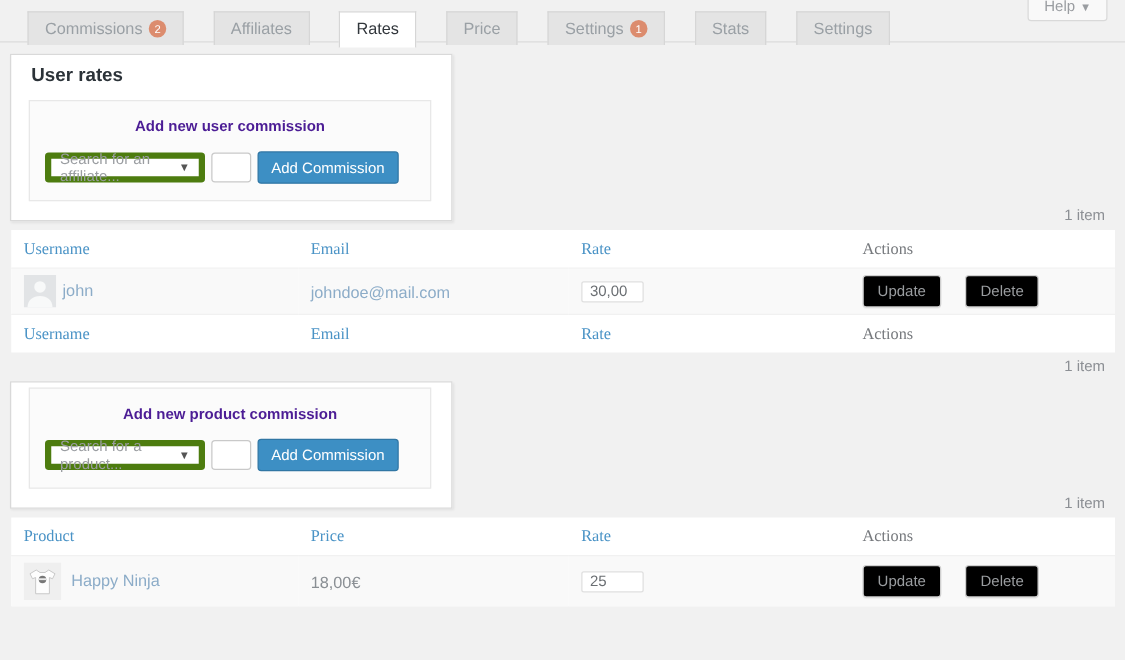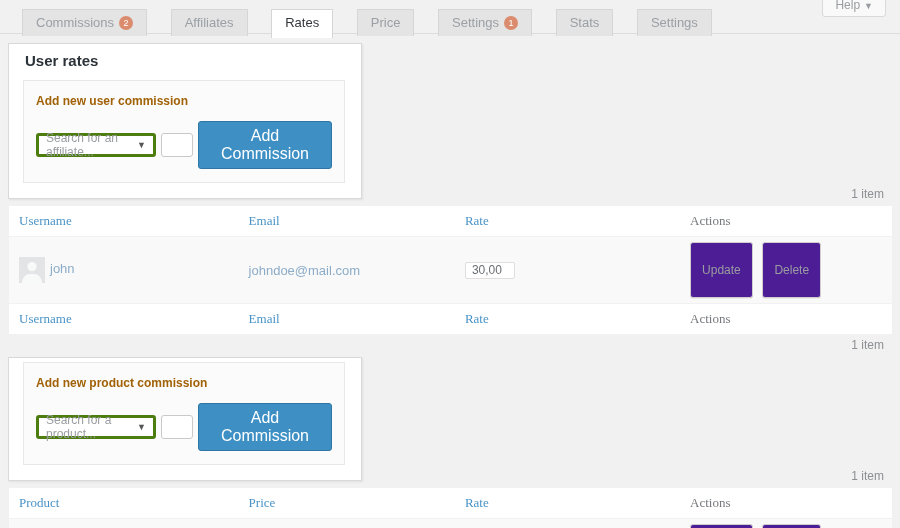--- a/index.html
+++ b/index.html
@@ -38,34 +38,34 @@
     width:354px; margin:9px 0 0 8px; background:#fff;
     border:1px solid #d9d9d9;
     box-shadow:1px 1px 2px rgba(0,0,0,.07);
     padding:4px 0 15px;
   }
   .panel h2{ margin:4px 16px 11px; font-size:15px; color:#2b3238; font-weight:bold; }
   .form-box{
     margin:0 16px 0 14px; border:1px solid #e8e8e8; background:#fbfbfb;
     padding:13px 12px;
   }
-  .form-label{ font-weight:bold; font-size:12px; color:#a16207; margin-bottom:13px; }
+  .form-label{ font-weight:bold; font-size:12px; color:#4c1d95; margin-bottom:13px;text-align:center; }
   .controls{ display:flex; align-items:center; gap:5px; }
   .fake-select{
-    width:128px; height:24px; border:3px solid #4d7c0f; border-radius:3px;
+    width:128px; height:24px; border:5px solid #4d7c0f; border-radius:3px;
     background:#fff; color:#9a9da1; font-size:12px; padding:0 7px;
     display:flex; align-items:center; justify-content:space-between; cursor:pointer;
   }
   .fake-select .caret{ font-size:9px; color:#555; margin-left:4px; }
   .mini-input{
     width:32px; height:24px; border:1px solid #c9c9c9; border-radius:3px;
     font-size:12px; padding:0 4px; color:#555; background:#fff;
   }
   .btn-primary{
-    background:#3d8fc4; border:1px solid #3076a4; color:#fff; font-size:16px;
+    background:#3d8fc4; border:1px solid #3076a4; color:#fff; font-size:12px;
     padding:5px 10px; border-radius:3px; cursor:pointer;
     font-family:inherit;
   }
 
   
   .count{ text-align:right; font-size:12px; color:#8c8f94; margin:4px 16px 5px 0; height:14px; }
   .count.after-panel{ margin-top:-12px; }
 
   
   table{
@@ -84,22 +84,22 @@
   .muted{ color:#8a8f94; }
 
   .avatar{ width:26px; height:26px; vertical-align:middle; margin-right:5px; display:inline-block; }
   .thumb{ width:30px; height:30px; vertical-align:middle; margin-right:8px; display:inline-block; }
 
   .rate-input{
     width:50px; height:17px; border:1px solid #dfdfdf; border-radius:2px;
     font-size:12px; padding:0 6px; color:#6a6e72; background:#fff;
   }
   .btn-secondary{
-    background:#4c1d95; border:1px solid #cfcfcf; border-radius:3px;
-    color:#9a9da0; font-size:12px; padding:20px 11px; margin-right:6px;
+    background:#000000; border:1px solid #cfcfcf; border-radius:3px;
+    color:#9a9da0; font-size:12px; padding:5px 11px; margin-right:16px;
     cursor:pointer; box-shadow:0 1px 0 #ebebeb; font-family:inherit;
   }
 </style>
 </head>
 <body>
 
 <div class="help-btn">
   <span>Help</span><span class="caret">▼</span>
 </div>
 

